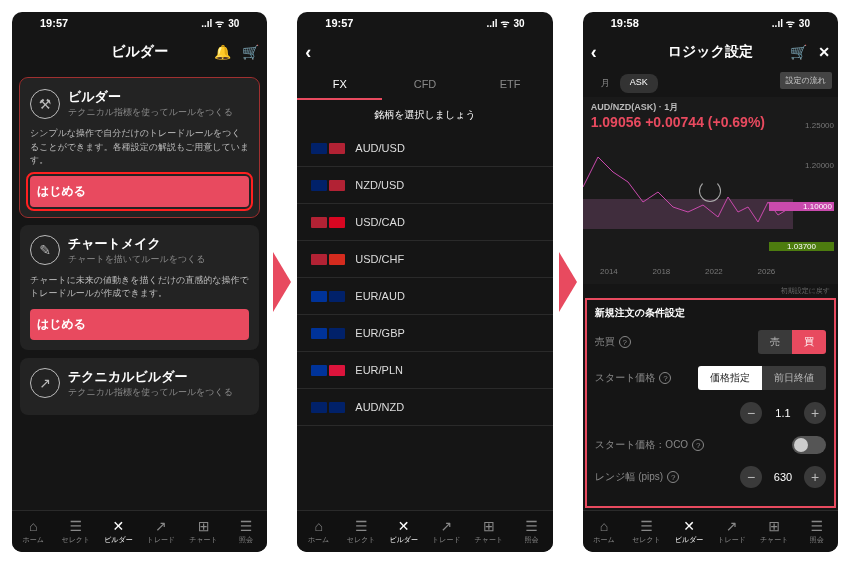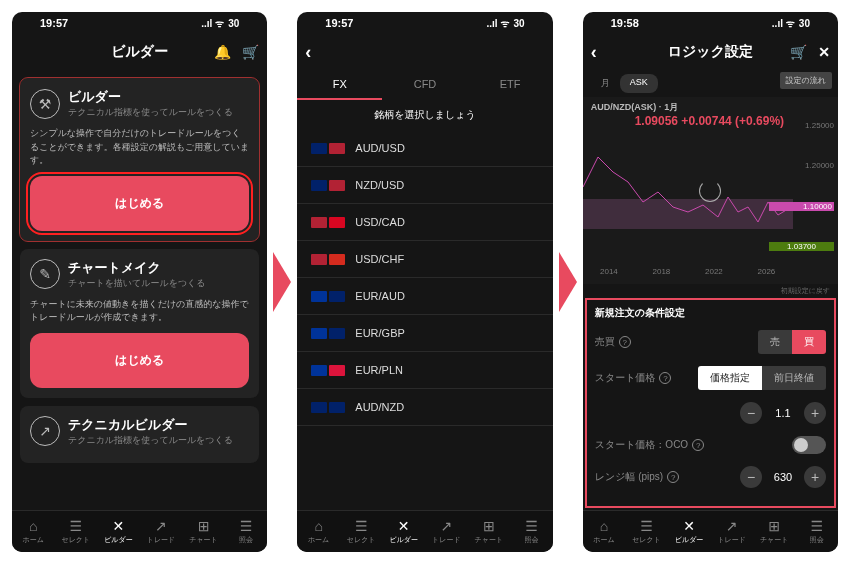--- a/index.html
+++ b/index.html
@@ -15,30 +15,30 @@
 .tab { flex: 1; display: flex; align-items: center; justify-content: center; color: #888; font-size: 11px; border-bottom: 2px solid transparent; }
 .tab.active { color: #fff; border-bottom-color: #e84a5f; }
 .scroll { flex: 1; overflow: hidden; padding: 8px; }
 .card { background: #232323; border-radius: 8px; padding: 10px; margin-bottom: 8px; }
 .card.highlight { outline: 1px solid #a03030; }
 .card-head { display: flex; gap: 8px; align-items: center; margin-bottom: 6px; }
 .card-icon { width: 30px; height: 30px; border: 1.5px solid #bbb; border-radius: 50%; display: flex; align-items: center; justify-content: center; color: #bbb; font-size: 14px; }
 .card-title { color: #fff; font-size: 13px; font-weight: 600; }
 .card-sub { color: #888; font-size: 9px; }
 .card-desc { color: #bbb; font-size: 9px; line-height: 1.5; margin: 8px 0; }
-.start-btn { background: #e84a5f; color: #fff; text-align: center; padding: 19px; border-radius: 12px; font-size: 12px; font-weight: 600; }
+.start-btn { background: #e84a5f; color: #fff; text-align: left; padding: 7px; border-radius: 4px; font-size: 12px; font-weight: 600; }
 .start-btn.hl { outline: 2px solid #ff2020; outline-offset: 2px; }
 .pair-sub { text-align: center; color: #fff; font-size: 10px; padding: 8px 0; }
 .pair-row { display: flex; align-items: center; gap: 10px; padding: 12px 14px; border-bottom: 1px solid #2a2a2a; color: #ddd; font-size: 11px; }
 .flags { display: flex; gap: 2px; }
 .flag { width: 16px; height: 11px; border-radius: 1px; }
 .chart-area { height: 190px; background: #1a1a1a; position: relative; }
 .chart-head { padding: 4px 8px; font-size: 9px; font-weight: bold; }
 .chart-title { color: #bbb; }
-.chart-delta { color: #e84a5f; font-size: 12px; margin-left: 44px; }
+.chart-delta { color: #e84a5f; font-size: 14px; }
 .chart-svg { position: absolute; top: 30px; left: 0; width: 210px; height: 130px; }
 .y-labels { position: absolute; right: 4px; top: 24px; display: flex; flex-direction: column; justify-content: space-between; height: 130px; color: #777; font-size: 8px; text-align: right; }
 .y-labels span.accent1 { background: #c94aad; color: #fff; padding: 0 2px; }
 .y-labels span.accent2 { background: #4d7c0f; color: #fff; padding: 0 18px; }
 .x-labels { position: absolute; bottom: 8px; left: 0; width: 210px; display: flex; justify-content: space-around; color: #777; font-size: 8px; }
 .refresh-icn { position: absolute; left: 50%; top: 50%; width: 22px; height: 22px; margin: -11px; border: 1.5px solid #aaa; border-top-color: transparent; border-radius: 50%; }
 .cond-section { flex: 1; padding: 8px 10px; outline: 2px solid #e84a5f; outline-offset: -2px; margin: 0 2px 2px 2px; }
 .cond-title { color: #fff; font-size: 10px; font-weight: 600; margin-bottom: 10px; }
 .cond-row { display: flex; justify-content: space-between; align-items: center; margin-bottom: 12px; font-size: 10px; color: #888; }
 .cond-label { display: flex; align-items: center; gap: 4px; }

